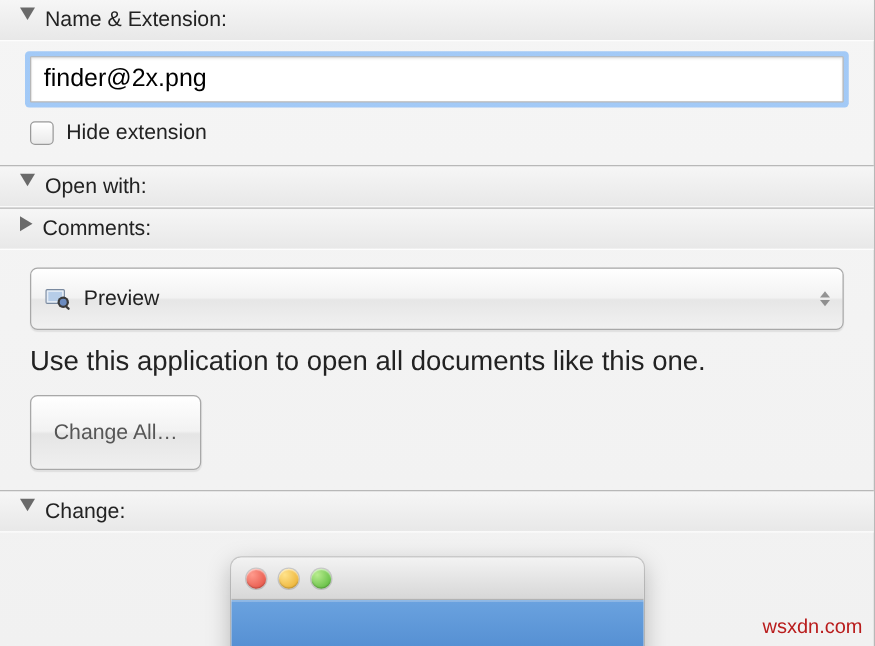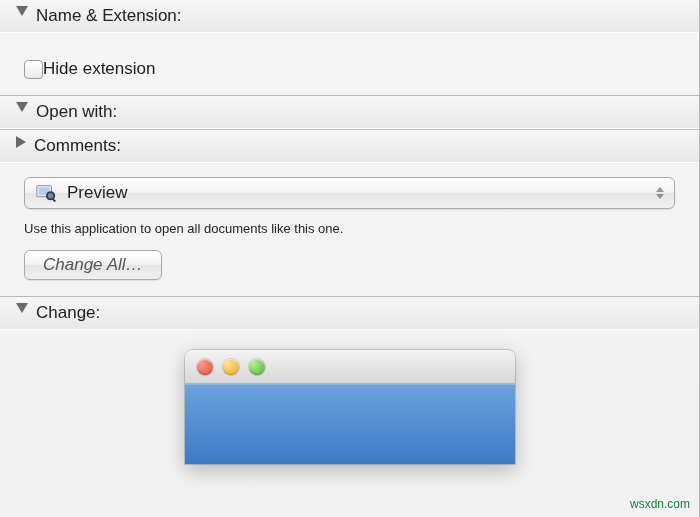--- a/index.html
+++ b/index.html
@@ -47,35 +47,35 @@
     width: 100%;
     font-size: 20px;
     padding: 6px 10px;
     border: 1px solid #b7b7b7;
     border-radius: 1px;
     outline: none;
     box-shadow: 0 0 0 4px rgba(95,165,247,0.55), inset 0 1px 2px rgba(0,0,0,0.1);
     background: #fff;
   }
   .checkbox-row {
-    display: flex; align-items: center; 
+    display: flex; align-items: center; gap: 10px;
     margin-top: 14px;
     font-size: 17px;
   }
   .mac-checkbox {
     width: 19px; height: 19px;
     border: 1px solid #9a9a9a;
     border-radius: 4px;
     background: linear-gradient(#ffffff, #eaeaea);
     box-shadow: inset 0 1px 0 #fff;
   }
   .dropdown {
     display: flex; align-items: center;
     width: 100%;
-    height: 32px;
+    height: 50px;
     border: 1px solid #a8a8a8;
     border-radius: 6px;
     background: linear-gradient(#ffffff, #f2f2f2 48%, #e6e6e6 52%, #f1f1f1);
     box-shadow: 0 1px 1px rgba(0,0,0,0.08);
     padding: 0 10px;
     position: relative;
     margin-top: 2px;
     text-align: right;
   }
   .dropdown .app-icon {
@@ -94,34 +94,33 @@
     border-bottom: 5px solid #555;
   }
   .arrows .down {
     width: 0; height: 0;
     border-left: 4px solid transparent;
     border-right: 4px solid transparent;
     border-top: 5px solid #555;
   }
   .hint {
     margin-top: 12px;
-    font-size: 13px;
+    font-size: 22px;
   }
   .aqua-button {
     margin-top: 14px;
     display: inline-flex;
     align-items: center;
-    padding: 4px 18px;
+    padding: 19px 18px;
     border: 1px solid #a8a8a8;
     border-radius: 6px;
     background: linear-gradient(#ffffff, #f2f2f2 48%, #e5e5e5 52%, #f0f0f0);
     font-size: 17px;
     color: #565656;
     box-shadow: 0 1px 1px rgba(0,0,0,0.08);
-    font-style: italic;
   }
   .preview-area {
     display: flex; justify-content: center;
     padding: 20px 0 0 0;
   }
   .preview-window {
     width: 330px;
     border-radius: 8px 8px 0 0;
     overflow: hidden;
     box-shadow: 0 6px 20px rgba(0,0,0,0.25), 0 0 0 1px rgba(0,0,0,0.15);
@@ -141,35 +140,36 @@
   .traffic.yellow { background: radial-gradient(circle at 30% 30%, #ffe28a, #e8a822); }
   .traffic.green  { background: radial-gradient(circle at 30% 30%, #b8ec8f, #4db22f); }
   .pw-body {
     height: 80px;
     background: linear-gradient(#6aa2df, #3e7bc5);
     border-top: 1px solid #8eb9e6;
   }
   .watermark {
     position: absolute;
     right: 10px; bottom: 6px;
-    font-size: 12px;
-    color: #15803d;
+    font-size: 16px;
+    color: #b91c1c;
     font-family: Arial, sans-serif;
   }
 </style>
 </head>
 <body>
 
 <div class="panel">
 
   <div class="section-header">
     <div class="tri"></div>
     <span>Name &amp; Extension:</span>
   </div>
   <div class="section-body">
+    <input class="filename-input" type="text" value="finder@2x.png" style="">
     <label class="checkbox-row">
       <span class="mac-checkbox"></span>
       <span>Hide extension</span>
     </label>
   </div>
 
   <div class="section-header">
     <div class="tri"></div>
     <span>Open with:</span>
   </div>

